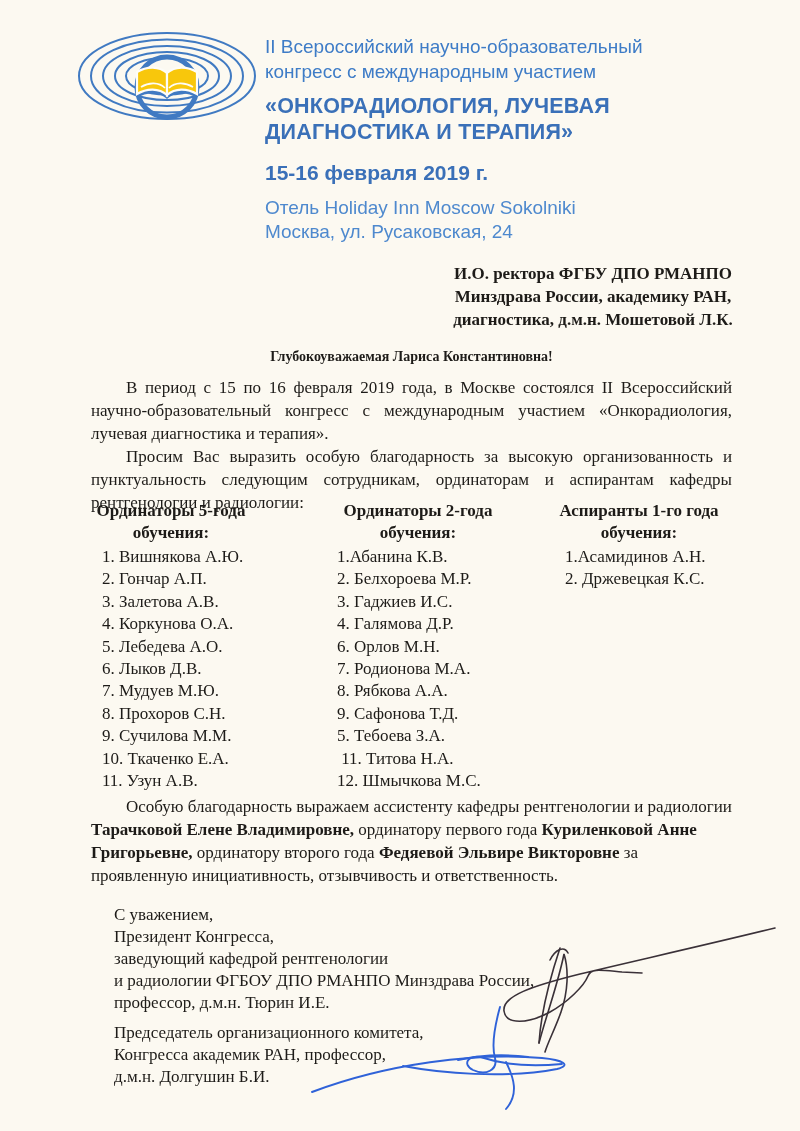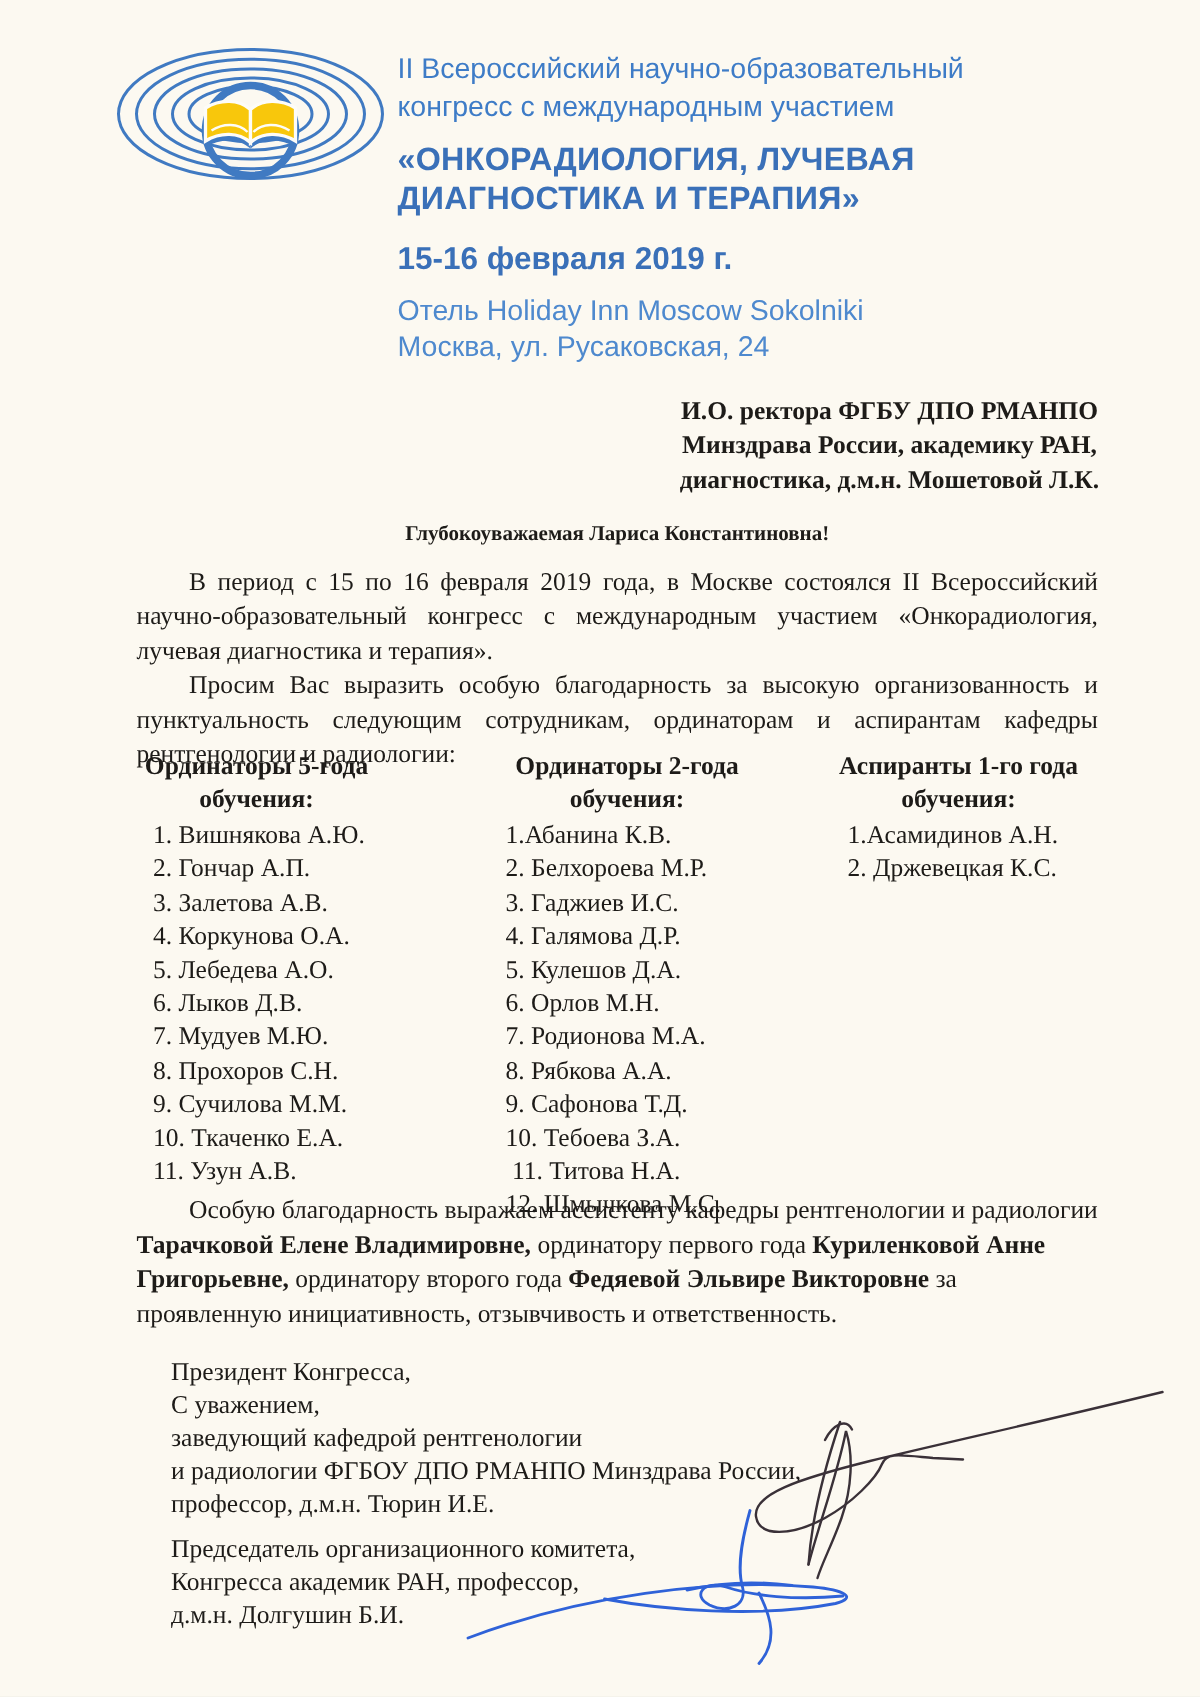--- a/index.html
+++ b/index.html
@@ -125,47 +125,46 @@
     <div class="col col-2">
       <div class="col-title">
         <div>Ординаторы 2-года</div>
         <div>обучения:</div>
       </div>
       <div class="col-items">
           <div class="list-item">1.Абанина К.В.</div>
           <div class="list-item">2. Белхороева М.Р.</div>
           <div class="list-item">3. Гаджиев И.С.</div>
           <div class="list-item">4. Галямова Д.Р.</div>
-          <div class="list-item">5. Кулешов Д.А.</div>
           <div class="list-item">6. Орлов М.Н.</div>
           <div class="list-item">7. Родионова М.А.</div>
           <div class="list-item">8. Рябкова А.А.</div>
           <div class="list-item">9. Сафонова Т.Д.</div>
-          <div class="list-item">10. Тебоева З.А.</div>
+          <div class="list-item">5. Тебоева З.А.</div>
           <div class="list-item"> 11. Титова Н.А.</div>
           <div class="list-item">12. Шмычкова М.С.</div>
         </div>
     </div>
     <div class="col col-3">
       <div class="col-title">
         <div>Аспиранты 1-го года</div>
         <div>обучения:</div>
       </div>
       <div class="col-items">
           <div class="list-item">1.Асамидинов А.Н.</div>
           <div class="list-item">2. Држевецкая К.С.</div>
         </div>
     </div>
   </div>
 
   <div class="gratitude"><span>Особую благодарность выражаем ассистенту кафедры рентгенологии и радиологии </span><span class="b">Тарачковой Елене Владимировне,</span><span>  ординатору первого года </span><span class="b">Куриленковой Анне Григорьевне,</span><span> ординатору второго года </span><span class="b">Федяевой Эльвире Викторовне</span><span> за проявленную инициативность, отзывчивость и ответственность.</span></div>
 
   <div class="sig-block sig-1">
+    <div>С уважением,</div>
     <div>Президент Конгресса,</div>
-    <div>С уважением,</div>
     <div>заведующий кафедрой рентгенологии</div>
     <div>и радиологии ФГБОУ ДПО РМАНПО Минздрава России,</div>
     <div>профессор, д.м.н. Тюрин И.Е.</div>
   </div>
 
   <div class="sig-block sig-2">
     <div>Председатель организационного комитета,</div>
     <div>Конгресса академик РАН, профессор,</div>
     <div>д.м.н. Долгушин Б.И.</div>
   </div>

